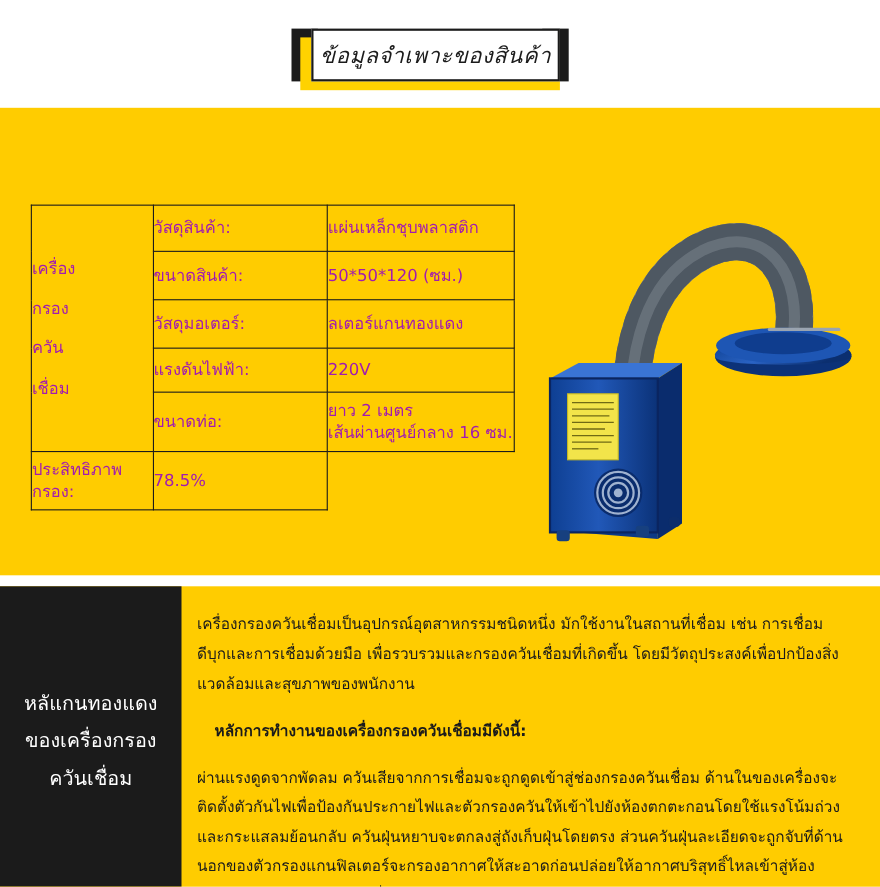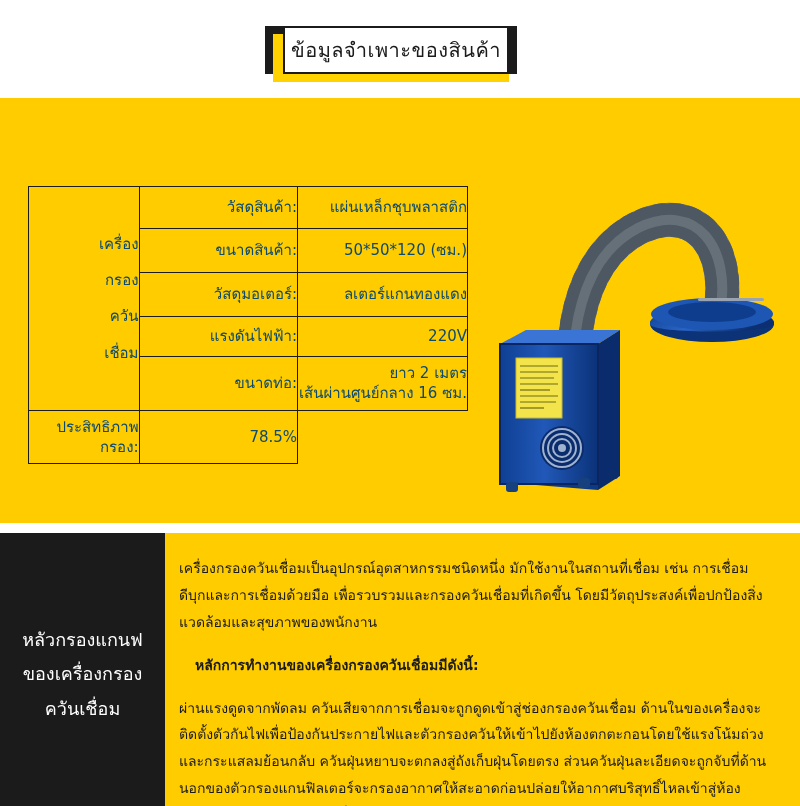--- a/index.html
+++ b/index.html
@@ -63,20 +63,21 @@
     border: 2px solid #1b1b1b;
     display: flex;
     align-items: center;
     justify-content: center;
   }
   .tag-title {
     font-size: 20px;
     color: #1b1b1b;
     letter-spacing: 0.5px;
     line-height: 1;
+    font-style: italic;
   }
 
   
   .spec-section {
     position: relative;
     height: 425px;
     background: #ffcc00;
     overflow: hidden;
   }
 
@@ -86,23 +87,23 @@
     top: 88px;
     width: 440px;
   }
   table.spec {
     border-collapse: collapse;
     width: 440px;
     background: transparent;
   }
   table.spec td {
     border: 1px solid #1b1b1b;
-    text-align: right;
+    text-align: left;
     vertical-align: middle;
-    color: #0c4a6e;
+    color: #a21caf;
     font-size: 15px;
     line-height: 1.35;
     padding: 6px 0;
   }
   td.rowlabel {
     width: 68px;
     font-size: 15px;
     border-right: 1px solid #1b1b1b;
   }
   td.keycell {
@@ -294,21 +295,21 @@
       </g>
     </svg>
   </div>
 </div>
 
 <div class="white-strip"></div>
 
 <div class="desc-section">
   <div class="desc-left">
     <div class="desc-left-title">
-      <div>หลัวกรองแกนฟ</div>
+      <div>หลัแกนทองแดง</div>
       <div>ของเครื่องกรอง</div>
       <div>ควันเชื่อม</div>
     </div>
   </div>
   <div class="desc-right">
     <p class="desc-p">เครื่องกรองควันเชื่อมเป็นอุปกรณ์อุตสาหกรรมชนิดหนึ่ง มักใช้งานในสถานที่เชื่อม เช่น การเชื่อมดีบุกและการเชื่อมด้วยมือ เพื่อรวบรวมและกรองควันเชื่อมที่เกิดขึ้น โดยมีวัตถุประสงค์เพื่อปกป้องสิ่งแวดล้อมและสุขภาพของพนักงาน</p>
     <p class="desc-sub">หลักการทำงานของเครื่องกรองควันเชื่อมมีดังนี้:</p>
     <p class="desc-p">ผ่านแรงดูดจากพัดลม ควันเสียจากการเชื่อมจะถูกดูดเข้าสู่ช่องกรองควันเชื่อม ด้านในของเครื่องจะติดตั้งตัวกันไฟเพื่อป้องกันประกายไฟและตัวกรองควันให้เข้าไปยังห้องตกตะกอนโดยใช้แรงโน้มถ่วงและกระแสลมย้อนกลับ ควันฝุ่นหยาบจะตกลงสู่ถังเก็บฝุ่นโดยตรง ส่วนควันฝุ่นละเอียดจะถูกจับที่ด้านนอกของตัวกรองแกนฟิลเตอร์จะกรองอากาศให้สะอาดก่อนปล่อยให้อากาศบริสุทธิ์ไหลเข้าสู่ห้องทำความสะอาดและอากาศที่ผ่านการกรองจะถูกปล่อยออกสู่มาตรฐานการปล่อยอากาศอย่างปลอดภัย</p>
   </div>
 </div>

